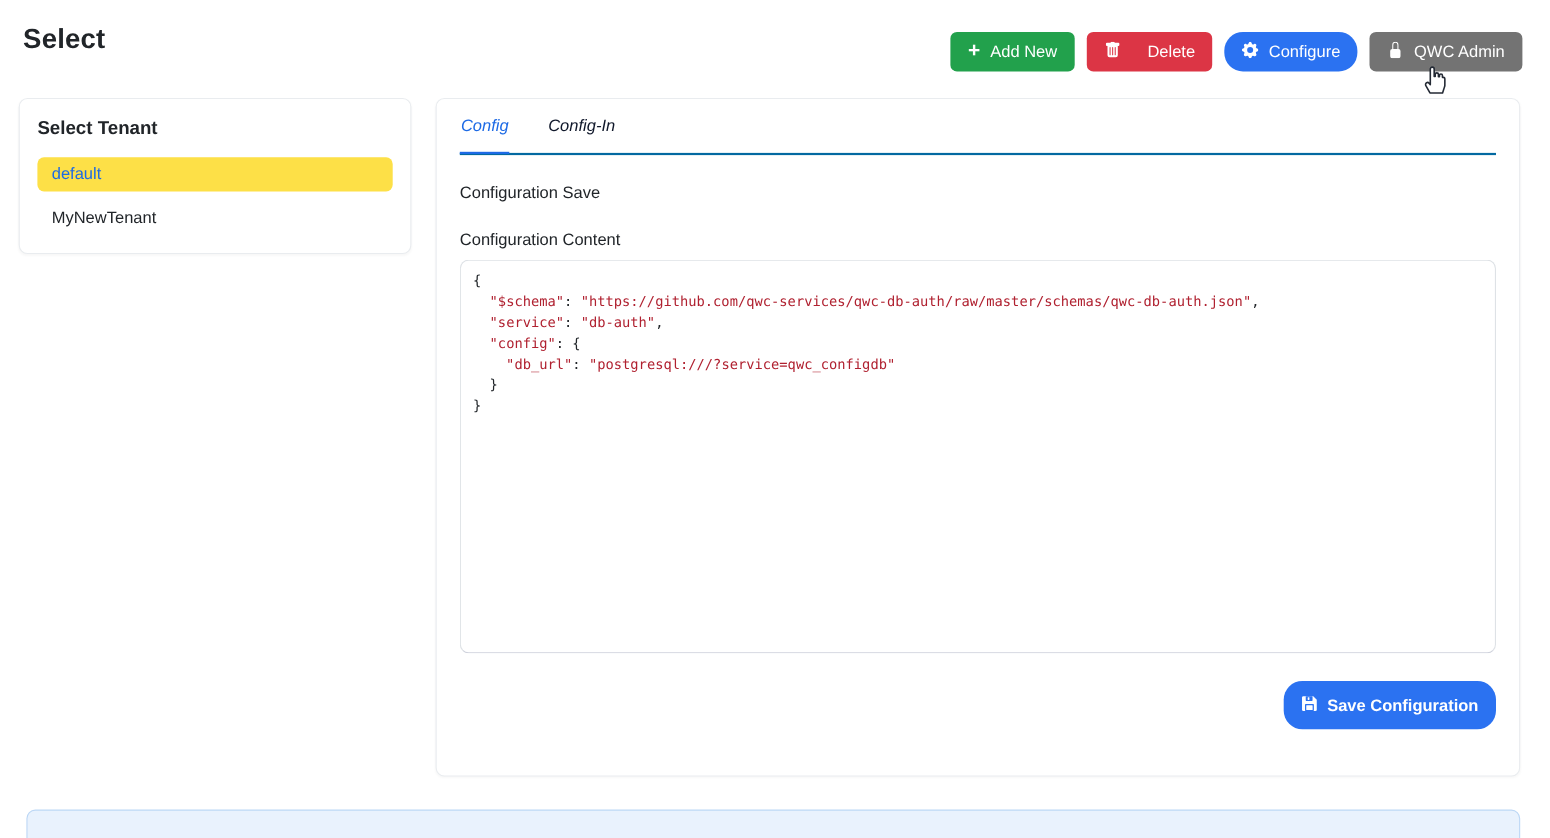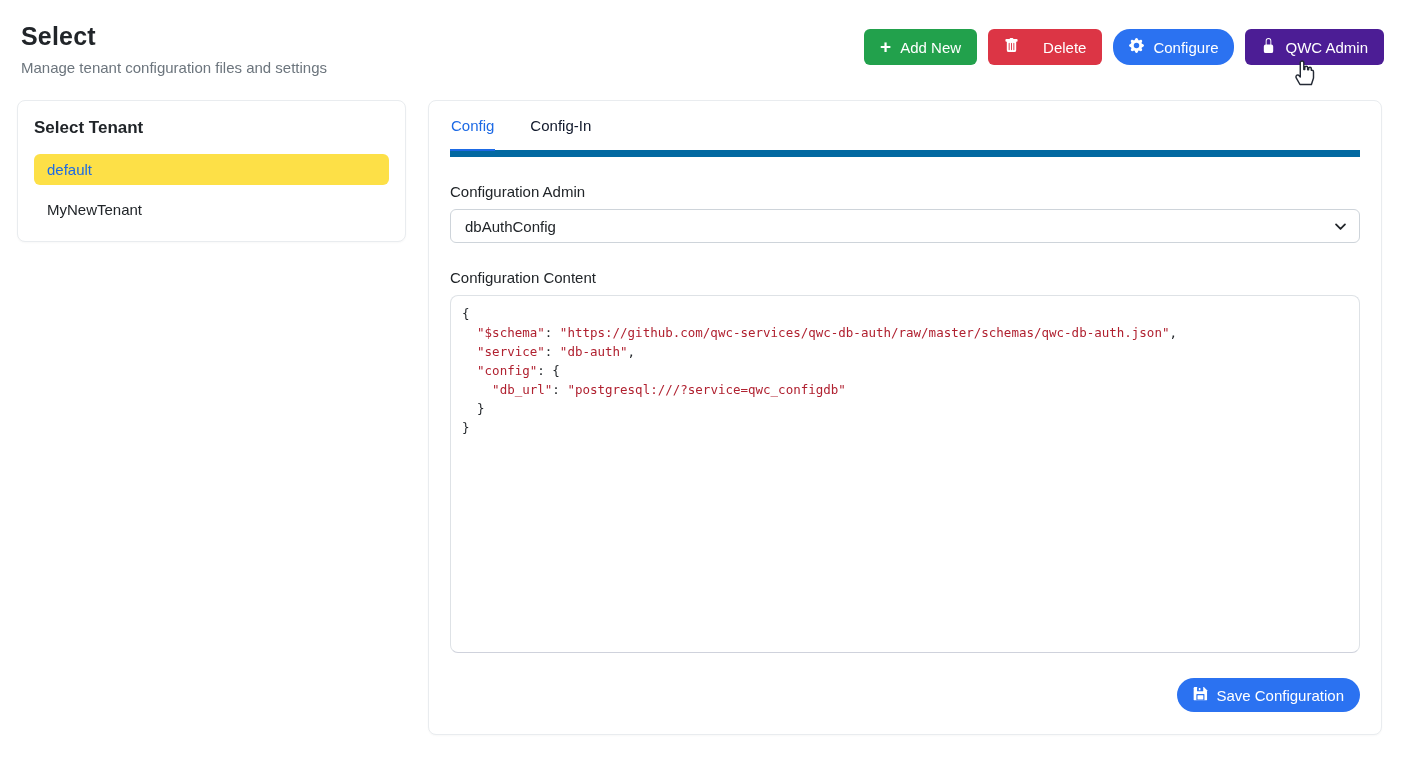--- a/index.html
+++ b/index.html
@@ -23,43 +23,43 @@
   .btn {
     display: inline-flex; align-items: center; gap: 9px;
     height: 36px; padding: 0 16px; border: none; border-radius: 6px;
     font-family: "Liberation Sans", sans-serif;
     font-size: 15px; font-weight: 500; color: #fff; cursor: pointer; white-space: nowrap;
   }
   .btn svg { flex: 0 0 auto; }
   .btn-success { background: #22a14c; }
   .btn-danger  { background: #dc3545; gap: 24px; }
   .btn-primary { background: #2b72f1; border-radius: 17px; }
-  .btn-dark    { background: #4c1d95; }
+  .btn-dark    { background: #737373; }
   .plus-glyph { font-size: 19px; font-weight: 700; line-height: 1; margin-top: -2px; }
 
   
   .content { display: flex; align-items: flex-start; gap: 22px; padding: 24px 27px 0 17px; }
 
   
   .card {
     background: #fff; border: 1px solid #e9ecef; border-radius: 8px;
     box-shadow: 0 1px 2px rgba(0,0,0,.03);
   }
-  .sidebar-card { width: 389px; padding: 17px 16px 16px; }
+  .sidebar-card { width: 357px; padding: 17px 16px 16px; }
   .sidebar-title { font-size: 17px; font-weight: 700; margin-bottom: 16px; }
   .tenant-item {
     padding: 7px 13px; border-radius: 6px; font-size: 15px; color: #212529;
     cursor: pointer; margin-top: 9px;
   }
   .tenant-item:first-child { margin-top: 0; }
   .tenant-item.active { background: #fde047; color: #1d6ae5; }
 
   
   .main-card { flex: 1; min-height: 617px; padding: 0 21px 22px; }
-  .tab-bar { display: flex; gap: 34px; padding-top: 13px; border-bottom: 7px solid #0369a1; }
+  .tab-bar { display: flex; gap: 34px; padding-top: 13px; border-bottom: 2px solid #0369a1; font-style: italic; }
   .tab {
     font-size: 15px; padding: 3px 1px 15px; color: #0f172a; cursor: pointer;
     border-bottom: 2px solid transparent; margin-bottom: -1px;
   }
   .tab.active { color: #1d6ae5; border-bottom-color: #1d6ae5; }
 
   .field-label { margin-top: 26px; font-size: 15px; color: #212529; }
 
   .select-wrap { position: relative; margin-top: 9px; }
   select.form-select {
@@ -74,40 +74,39 @@
     margin-top: 9px; height: 358px; overflow: hidden;
     border: 1px solid #dee2e6; border-bottom-color: #cfd2dc; border-radius: 8px;
     padding: 8px 11px; background: #fff;
     font-family: "DejaVu Sans Mono", "Liberation Mono", monospace;
     font-size: 12.5px; line-height: 19px; white-space: pre; color: #212529;
     cursor: text;
   }
   .code-editor .str { color: #b02130; }
 
   .save-row { display: flex; justify-content: flex-end; margin-top: 25px; }
-  .btn-save { height: 34px; font-weight: 400; gap: 8px; }
+  .btn-save { height: 44px; font-weight: 700; gap: 8px; }
 
   
   .bottom-alert {
     margin: 30px 27px 0 24px; height: 46px;
     background: #e9f2fd; border: 1px solid #bcd7f5; border-radius: 8px;
   }
 
   
   .mouse-cursor { position: absolute; left: 1291px; top: 57px; pointer-events: none; z-index: 50; }
 </style>
 </head>
 <body>
 
 <div class="page">
 
   <div class="header">
     <div>
       <div class="page-title">Select</div>
-      <div class="page-subtitle">Manage tenant configuration files and settings</div>
     </div>
     <div class="header-actions">
       <button class="btn btn-success">
         <span class="plus-glyph">+</span>
         <span>Add New</span>
       </button>
       <button class="btn btn-danger">
         <span><svg width="15" height="15" viewBox="0 0 16 16" fill="#fff">
               <path d="M2.5 1a1 1 0 0 0-1 1v1a1 1 0 0 0 1 1H3v9a2 2 0 0 0 2 2h6a2 2 0 0 0 2-2V4h.5a1 1 0 0 0 1-1V2a1 1 0 0 0-1-1H10a1 1 0 0 0-1-1H7a1 1 0 0 0-1 1H2.5zm3 4a.5.5 0 0 1 .5.5v7a.5.5 0 0 1-1 0v-7a.5.5 0 0 1 .5-.5zM8 5a.5.5 0 0 1 .5.5v7a.5.5 0 0 1-1 0v-7A.5.5 0 0 1 8 5zm3 .5v7a.5.5 0 0 1-1 0v-7a.5.5 0 0 1 1 0z"></path>
             </svg></span>
@@ -137,27 +136,21 @@
           <div class="tenant-item">MyNewTenant</div>
         </div>
     </div>
 
     <div class="card main-card">
       <div class="tab-bar">
         <div class="tab active">Config</div>
         <div class="tab">Config-In</div>
       </div>
 
-      <div class="field-label">Configuration Admin</div>
-      <div class="select-wrap">
-        <select class="form-select"><option>dbAuthConfig</option></select>
-        <span class="select-chevron"><svg width="13" height="13" viewBox="0 0 16 16" fill="none">
-              <path d="M2.5 5.5 8 11l5.5-5.5" stroke="#212529" stroke-width="2.2" stroke-linecap="round" stroke-linejoin="round"></path>
-            </svg></span>
-      </div>
+      <div class="field-label">Configuration Save</div>
 
       <div class="field-label">Configuration Content</div>
       <div class="code-editor"><div><span>{</span></div><div><span>  </span><span class="str">"$schema"</span><span>: </span><span class="str">"https://github.com/qwc-services/qwc-db-auth/raw/master/schemas/qwc-db-auth.json"</span><span>,</span></div><div><span>  </span><span class="str">"service"</span><span>: </span><span class="str">"db-auth"</span><span>,</span></div><div><span>  </span><span class="str">"config"</span><span>: {</span></div><div><span>    </span><span class="str">"db_url"</span><span>: </span><span class="str">"postgresql:///?service=qwc_configdb"</span></div><div><span>  }</span></div><div><span>}</span></div></div>
 
       <div class="save-row">
         <button class="btn btn-primary btn-save">
           <span><svg width="15" height="15" viewBox="0 0 16 16">
                 <path fill="#fff" d="M2 1h9.6L15 4.4V14a1.3 1.3 0 0 1-1.3 1.3H2A1.3 1.3 0 0 1 .7 14V2.3A1.3 1.3 0 0 1 2 1z"></path>
                 <rect x="4.3" y="1" width="6.6" height="4.6" rx="0.6" fill="#2b72f1"></rect>
                 <rect x="6.2" y="2" width="1.7" height="2.6" rx="0.4" fill="#fff"></rect>

